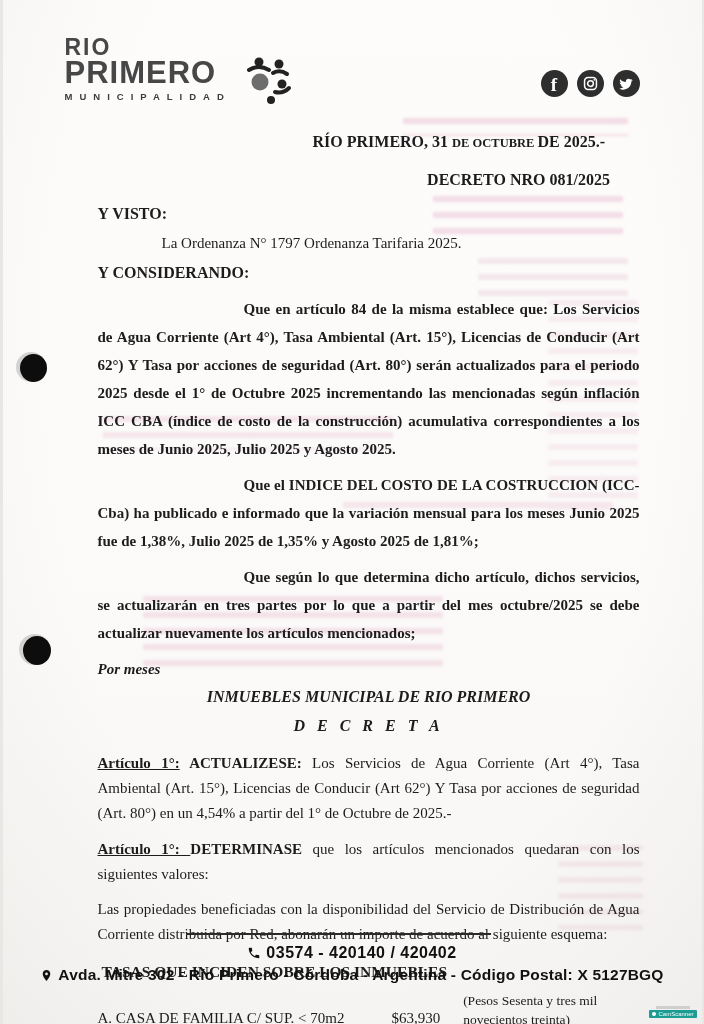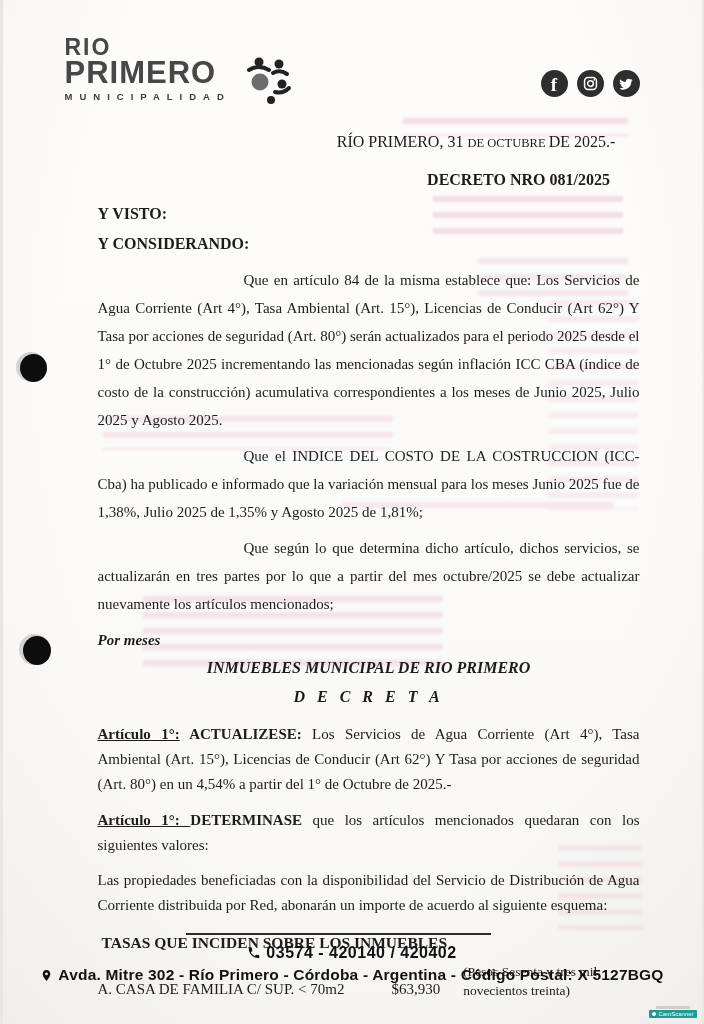--- a/index.html
+++ b/index.html
@@ -21,28 +21,28 @@
   .socials{position:absolute;right:62px;top:70px;display:flex;gap:9px;}
   .soc{width:27px;height:27px;border-radius:50%;background:#2e2e2e;display:flex;align-items:center;justify-content:center;color:#fff;}
   .soc .f-glyph{font-family:"Liberation Serif",serif;font-weight:bold;font-size:19px;line-height:1;margin-top:1px;}
   
   .hole{position:absolute;border-radius:50%;background:#d3d2d1;}
   .hole::after{content:"";position:absolute;left:4px;top:2px;right:-1px;bottom:0;background:#0d0d0d;border-radius:50%;}
   .bleed{position:absolute;opacity:.3;filter:blur(1.6px);pointer-events:none;
     background:repeating-linear-gradient(180deg, rgba(211,122,163,.8) 0 6px, rgba(211,122,163,0) 6px 16px);}
   
   .doc{position:absolute;left:95px;right:62px;top:128px;font-size:15px;line-height:28px;}
-  .dateline{text-align:center;margin-left:215px;font-weight:normal;font-size:16px;white-space:nowrap;}
+  .dateline{margin-left:215px;font-weight:bold;font-size:16px;white-space:nowrap;}
   .dateline .small-caps{font-size:12.5px;}
   .decree-no{text-align:center;margin-left:300px;font-weight:bold;font-size:16px;margin-top:9px;}
   .h-underline{font-weight:bold;font-size:16px;}
   .visto-h{margin-top:6px;}
   .visto-t{text-indent:64px;margin-top:1px;}
   .consid-h{margin-top:2px;}
-  .para{ text-align:justify;text-indent:146px;margin-top:8px;}
+  .para{ text-align:justify;text-indent:146px;margin-top:8px;font-weight:bold;}
   .porello{font-weight:bold;font-style:italic;margin-top:8px;}
   .cline{text-align:center;font-weight:bold;font-style:italic;font-size:16px;}
   .cline.spaced{letter-spacing:4px;margin-top:1px;}
   .art{ text-align:justify;margin-top:11px;}
   .art .lbl{font-weight:bold;text-decoration:underline;}
   .art .verb{font-weight:bold;}
   .prop{ text-align:justify;margin-top:10px;line-height:25px;}
   .tbl-h{margin-top:11px;margin-left:4px;font-size:15.5px;}
   .trow{display:flex;align-items:flex-end;margin-top:5px;line-height:21px;}
   .trow .tlabel{width:320px;}
@@ -118,20 +118,21 @@
 
   <div class="doc">
 
     <div class="dateline">
       <span>RÍO PRIMERO, 31 </span><span class="small-caps">DE OCTUBRE </span><span>DE 2025.-</span>
     </div>
 
     <div class="decree-no">DECRETO NRO 081/2025</div>
 
     <div class="h-underline visto-h">Y VISTO:</div>
+    <div class="visto-t">La Ordenanza N° 1797 Ordenanza Tarifaria 2025.</div>
     <div class="h-underline consid-h">Y CONSIDERANDO:</div>
 
     <p class="para" style="margin-bottom:0;">Que en artículo 84 de la misma establece que: Los Servicios de Agua Corriente (Art 4°), Tasa Ambiental (Art. 15°), Licencias de Conducir (Art 62°) Y Tasa por acciones de seguridad (Art. 80°) serán actualizados para el periodo 2025 desde el 1° de Octubre 2025 incrementando las mencionadas según inflación ICC CBA (índice de costo de la construcción) acumulativa correspondientes a los meses de Junio 2025, Julio 2025 y Agosto 2025.</p>
     <p class="para" style="margin-bottom:0;">Que el INDICE DEL COSTO DE LA COSTRUCCION (ICC-Cba) ha publicado e informado que la variación mensual para los meses Junio 2025 fue de 1,38%, Julio 2025 de 1,35% y Agosto 2025 de 1,81%;</p>
     <p class="para" style="margin-bottom:0;">Que según lo que determina dicho artículo, dichos servicios, se actualizarán en tres partes por lo que a partir del mes octubre/2025 se debe actualizar nuevamente los artículos mencionados;</p>
 
     <div class="porello">Por meses</div>
     <div class="cline">INMUEBLES MUNICIPAL DE RIO PRIMERO</div>
     <div class="cline spaced">D E C R E T A</div>
 

